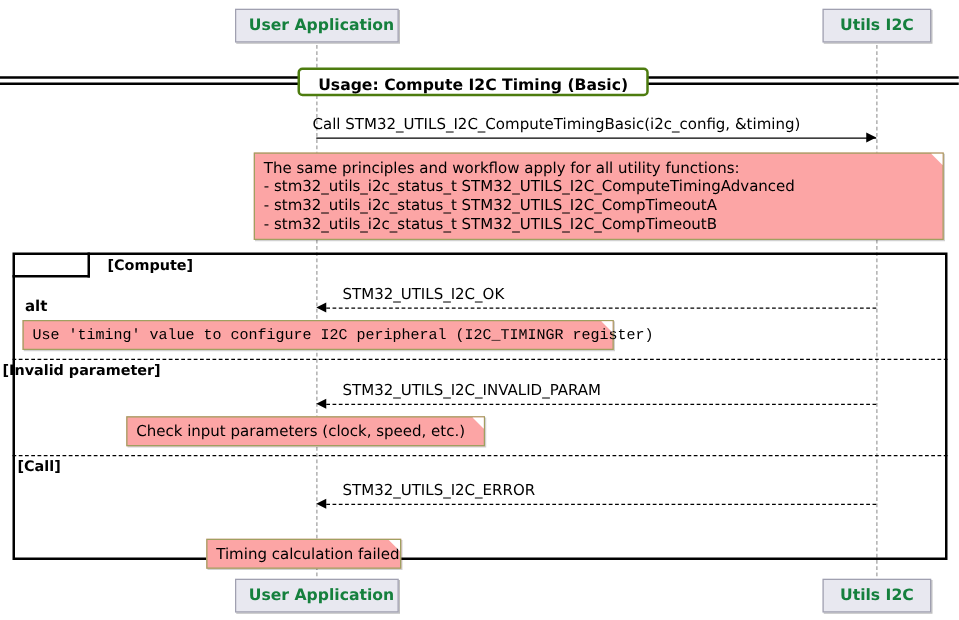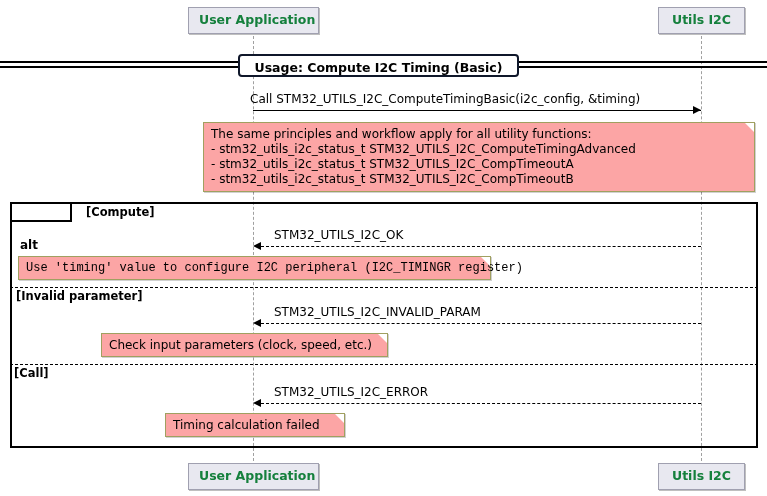--- a/index.html
+++ b/index.html
@@ -40,21 +40,21 @@
   .divider-lines{
     position:absolute;
     left:0;width:767px;height:7px;
     border-top:2px solid #000;
     border-bottom:2px solid #000;
     box-sizing:border-box;
   }
   .title-box{
     position:absolute;
     background:#ffffff;
-    border:2px solid #0f172a;
+    border:2px solid #4d7c0f;
     border-radius:4px;
     font-weight:bold;
     font-size:12.5px;
     padding:4px 12px;
     box-sizing:border-box;
     white-space:nowrap;
     text-align:center;
   }
 
   
@@ -157,31 +157,31 @@
 <div class="alt-label" style="left:20px;top:205px;">alt</div>
 <div class="alt-cond" style="left:86px;top:205px;">[Compute]</div>
 
 <div class="msg-label" style="left:274px;top:228px;">STM32_UTILS_I2C_OK</div>
 <div class="msg-line dashed" style="left:261px;top:246px;width:440px;"></div>
 <div class="arrow-l" style="left:253px;top:242px;"></div>
 
 <div class="note" style="left:18px;top:256px;width:473px;height:24px;font-family:Liberation Mono, monospace;">Use 'timing' value to configure I2C peripheral (I2C_TIMINGR register)<span class="fold"></span></div>
 
 <div class="alt-sep" style="left:10px;top:287px;width:748px;"></div>
-<div class="alt-cond" style="left:16px;top:289px;">[Invalid parameter]</div>
+<div class="alt-cond" style="left:2px;top:289px;">[Invalid parameter]</div>
 
 <div class="msg-label" style="left:274px;top:305px;">STM32_UTILS_I2C_INVALID_PARAM</div>
 <div class="msg-line dashed" style="left:261px;top:323px;width:440px;"></div>
 <div class="arrow-l" style="left:253px;top:319px;"></div>
 
 <div class="note" style="left:101px;top:333px;width:287px;height:24px;">Check input parameters (clock, speed, etc.)<span class="fold"></span></div>
 
 <div class="alt-sep" style="left:10px;top:364px;width:748px;"></div>
 <div class="alt-cond" style="left:14px;top:366px;">[Call]</div>
 
 <div class="msg-label" style="left:274px;top:385px;">STM32_UTILS_I2C_ERROR</div>
 <div class="msg-line dashed" style="left:261px;top:403px;width:440px;"></div>
 <div class="arrow-l" style="left:253px;top:399px;"></div>
 
-<div class="note" style="left:165px;top:413px;width:180px;height:24px;">Timing calculation failed<span class="fold"></span></div>
+<div class="note" style="left:165px;top:431px;width:156px;height:24px;">Timing calculation failed<span class="fold"></span></div>
 
 <div class="participant" style="left:188px;top:463px;width:131px;height:27px;">User Application</div>
 <div class="participant" style="left:658px;top:463px;width:87px;height:27px;">Utils I2C</div>
 
 </body></html>

